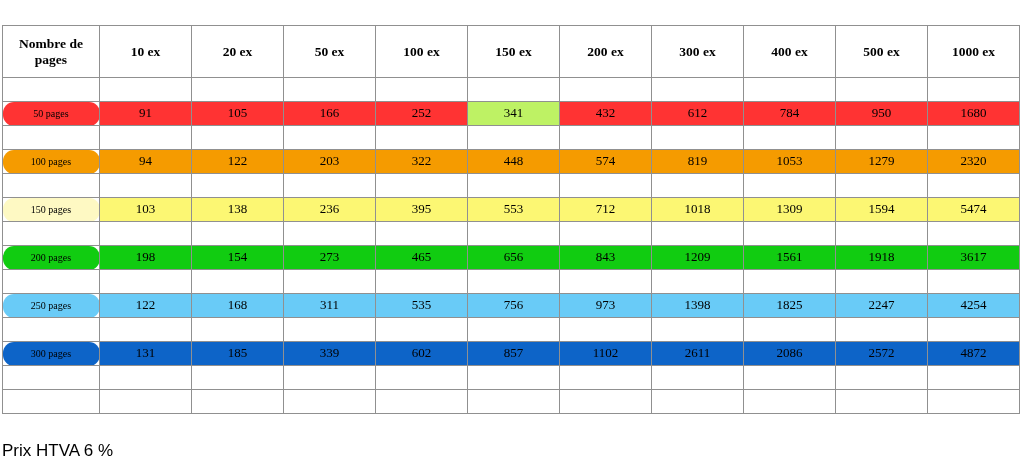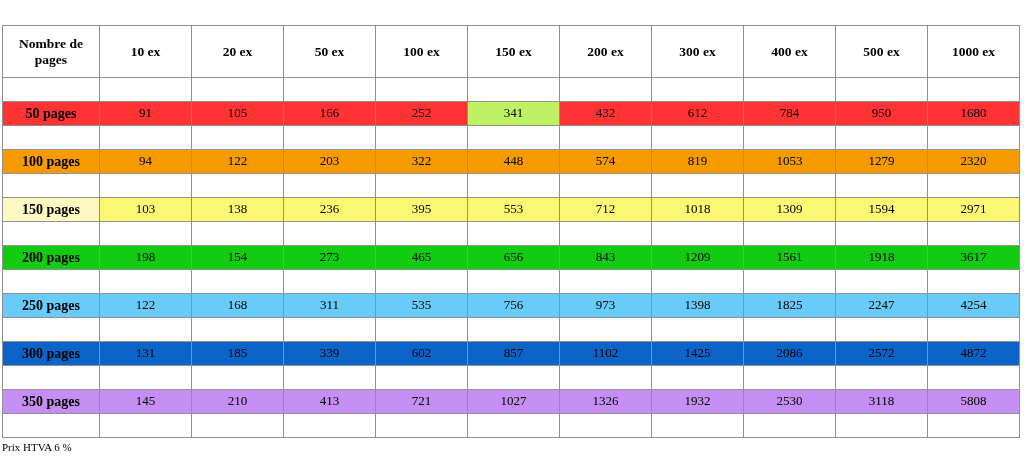--- a/index.html
+++ b/index.html
@@ -50,29 +50,30 @@
   }
   tr.spacer-row td {
     height: 23px;
     background: #ffffff;
   }
   tr.data-row td {
     height: 23px;
     font-size: 13px;
   }
   tr.data-row td.row-label {
-    font-weight: bold;
-    font-size: 14px;
+    font-weight: normal;
+    font-size: 10px;
+    border-radius: 11px;
   }
   #footer-note {
     position: absolute;
     left: 2px;
     top: 441px;
-    font-size: 11px;
-    font-family: Liberation Serif, serif;
+    font-size: 17px;
+    font-family: Liberation Sans, sans-serif;
     color: #000000;
     white-space: nowrap;
   }
 </style>
 </head>
 <body>
 
 <div id="price-table-wrap">
   <table class="price-table" id="price-table">
     <colgroup id="price-table-colgroup">
@@ -173,21 +174,21 @@
           <td class="row-label" style="background: #fef9c3;">150 pages</td>
           <td style="background: rgb(252, 247, 115);">103</td>
           <td style="background: rgb(252, 247, 115);">138</td>
           <td style="background: rgb(252, 247, 115);">236</td>
           <td style="background: rgb(252, 247, 115);">395</td>
           <td style="background: rgb(252, 247, 115);">553</td>
           <td style="background: rgb(252, 247, 115);">712</td>
           <td style="background: rgb(252, 247, 115);">1018</td>
           <td style="background: rgb(252, 247, 115);">1309</td>
           <td style="background: rgb(252, 247, 115);">1594</td>
-          <td style="background: rgb(252, 247, 115);">2971</td>
+          <td style="background: rgb(252, 247, 115);">5474</td>
         </tr>
         <tr class="spacer-row">
           <td></td>
           <td></td>
           <td></td>
           <td></td>
           <td></td>
           <td></td>
           <td></td>
           <td></td>
@@ -248,51 +249,38 @@
           <td></td>
         </tr>
         <tr class="data-row">
           <td class="row-label" style="background: rgb(13, 100, 200);">300 pages</td>
           <td style="background: rgb(13, 100, 200);">131</td>
           <td style="background: rgb(13, 100, 200);">185</td>
           <td style="background: rgb(13, 100, 200);">339</td>
           <td style="background: rgb(13, 100, 200);">602</td>
           <td style="background: rgb(13, 100, 200);">857</td>
           <td style="background: rgb(13, 100, 200);">1102</td>
-          <td style="background: rgb(13, 100, 200);">1425</td>
+          <td style="background: rgb(13, 100, 200);">2611</td>
           <td style="background: rgb(13, 100, 200);">2086</td>
           <td style="background: rgb(13, 100, 200);">2572</td>
           <td style="background: rgb(13, 100, 200);">4872</td>
         </tr>
         <tr class="spacer-row">
           <td></td>
           <td></td>
           <td></td>
           <td></td>
           <td></td>
           <td></td>
           <td></td>
           <td></td>
           <td></td>
           <td></td>
           <td></td>
         </tr>
-        <tr class="data-row">
-          <td class="row-label" style="background: rgb(196, 142, 242);">350 pages</td>
-          <td style="background: rgb(196, 142, 242);">145</td>
-          <td style="background: rgb(196, 142, 242);">210</td>
-          <td style="background: rgb(196, 142, 242);">413</td>
-          <td style="background: rgb(196, 142, 242);">721</td>
-          <td style="background: rgb(196, 142, 242);">1027</td>
-          <td style="background: rgb(196, 142, 242);">1326</td>
-          <td style="background: rgb(196, 142, 242);">1932</td>
-          <td style="background: rgb(196, 142, 242);">2530</td>
-          <td style="background: rgb(196, 142, 242);">3118</td>
-          <td style="background: rgb(196, 142, 242);">5808</td>
-        </tr>
         <tr class="spacer-row">
           <td></td>
           <td></td>
           <td></td>
           <td></td>
           <td></td>
           <td></td>
           <td></td>
           <td></td>
           <td></td>

